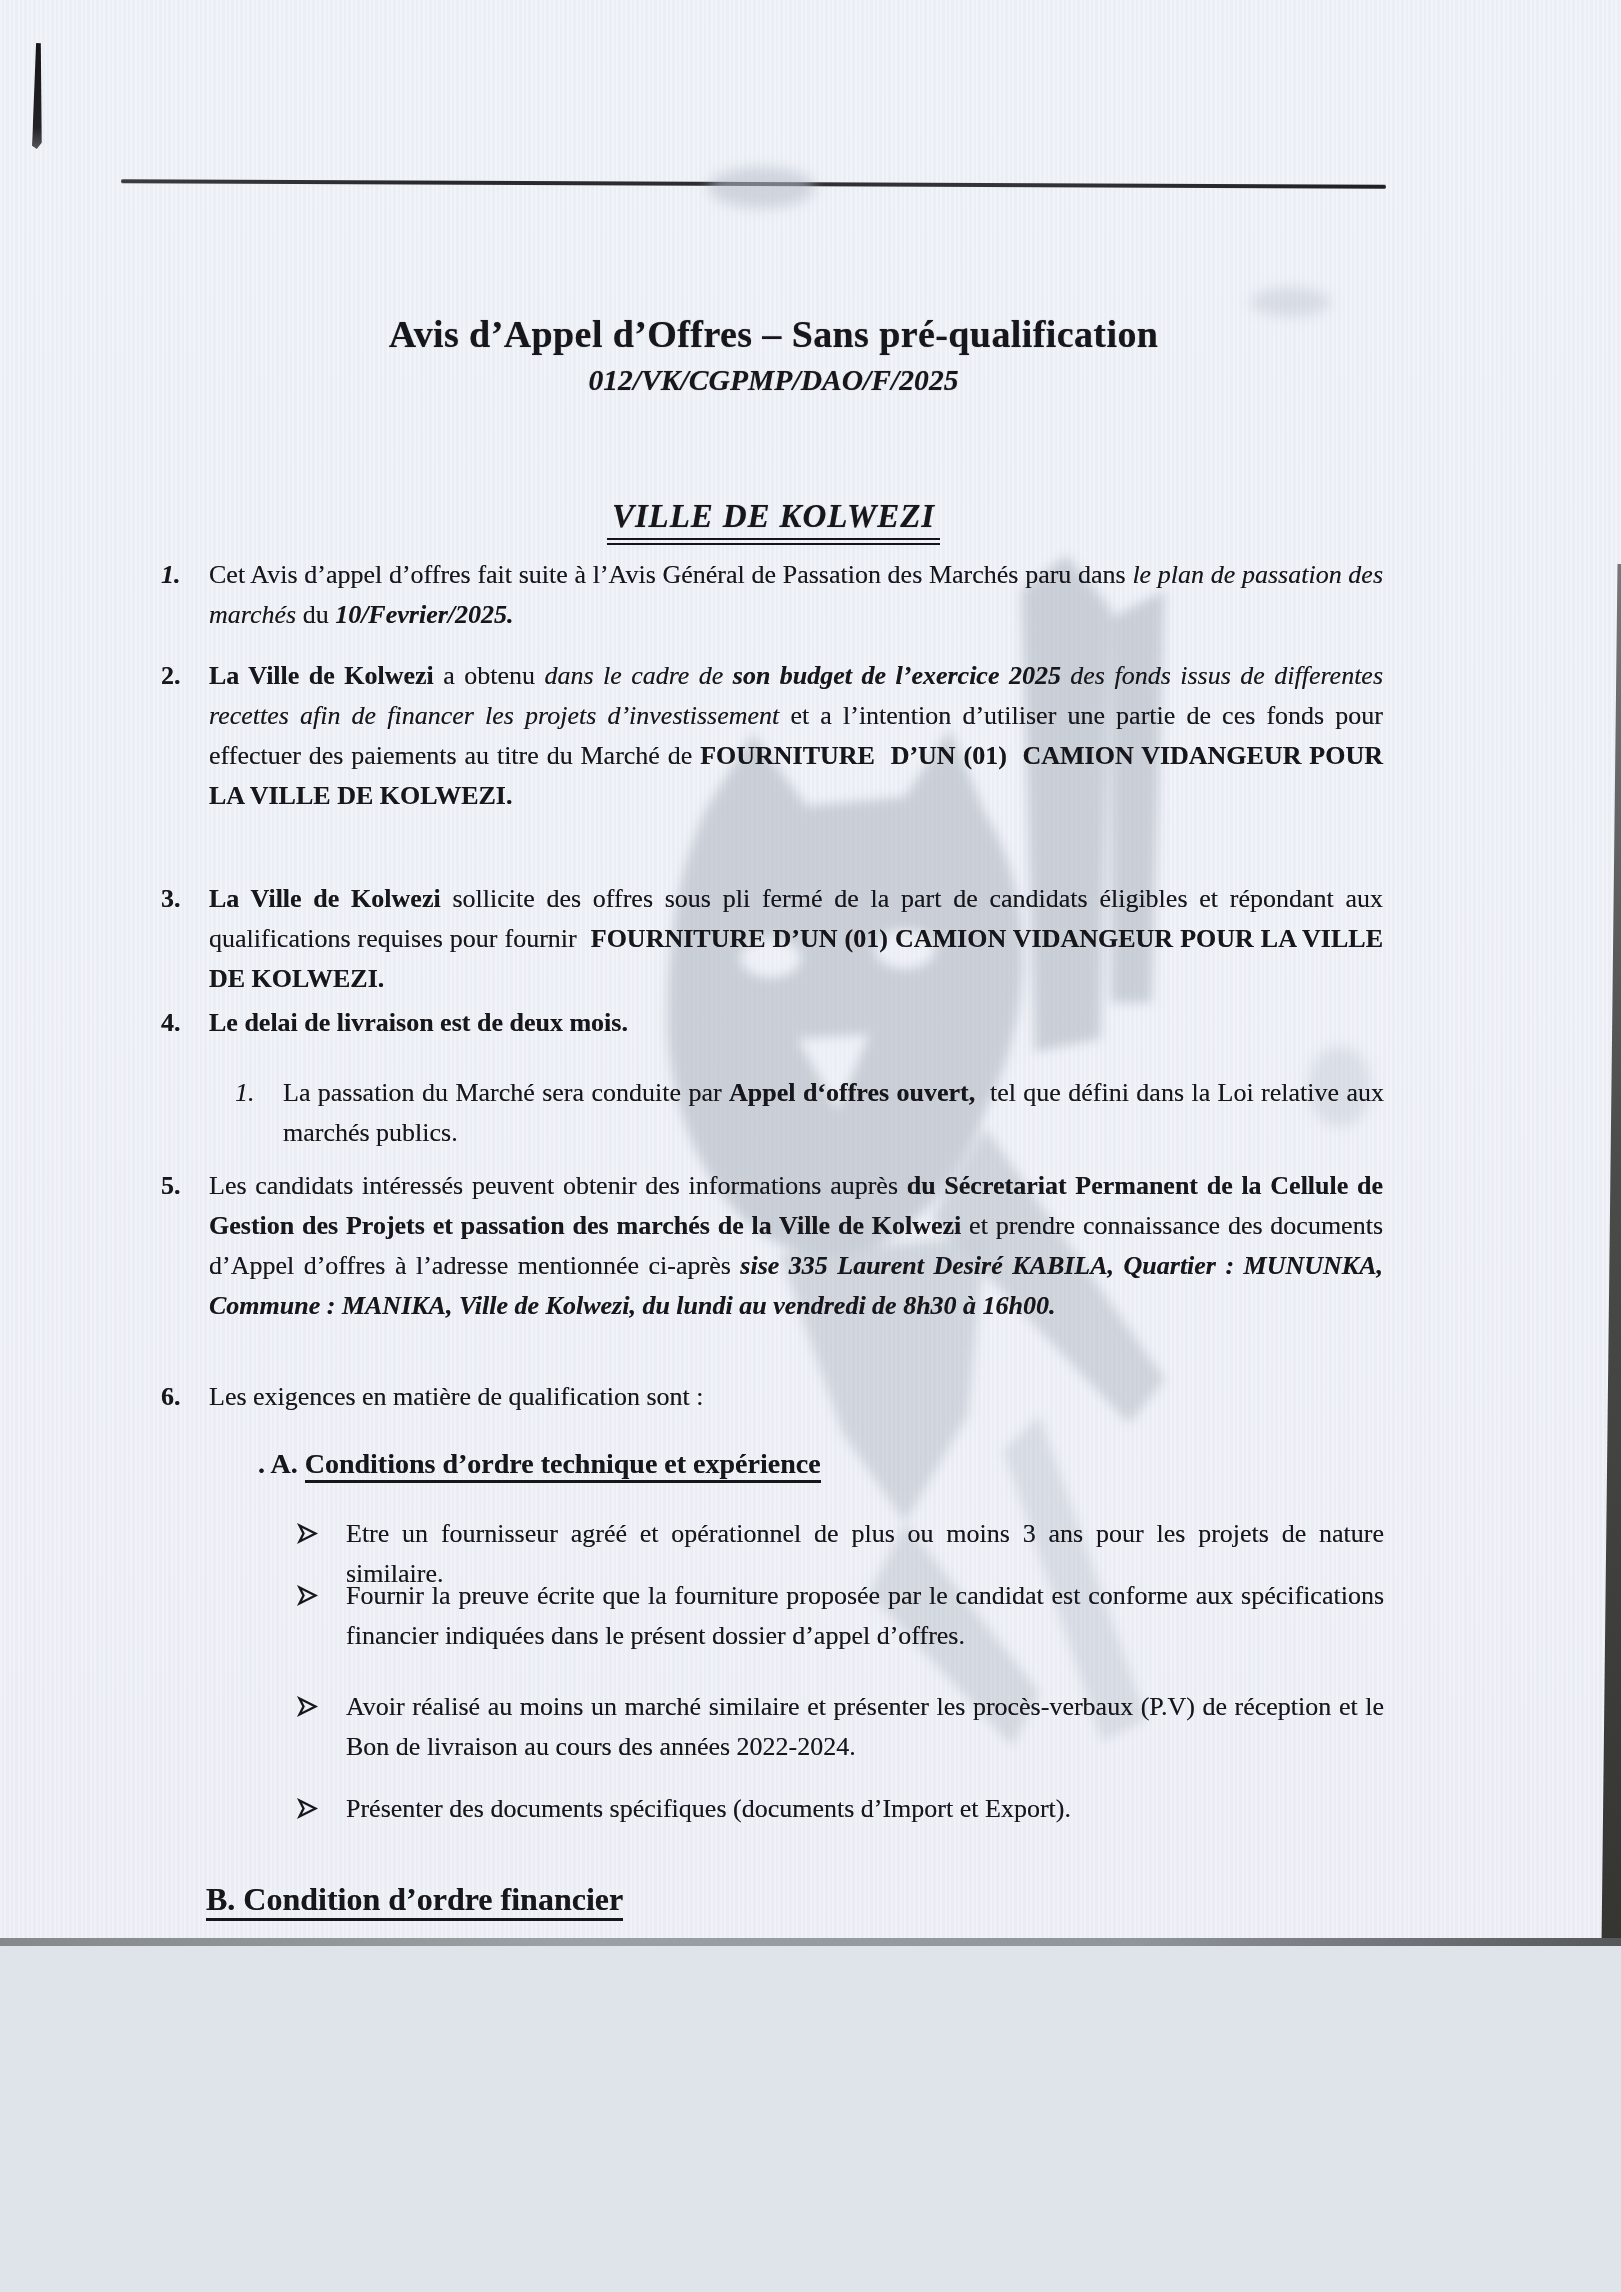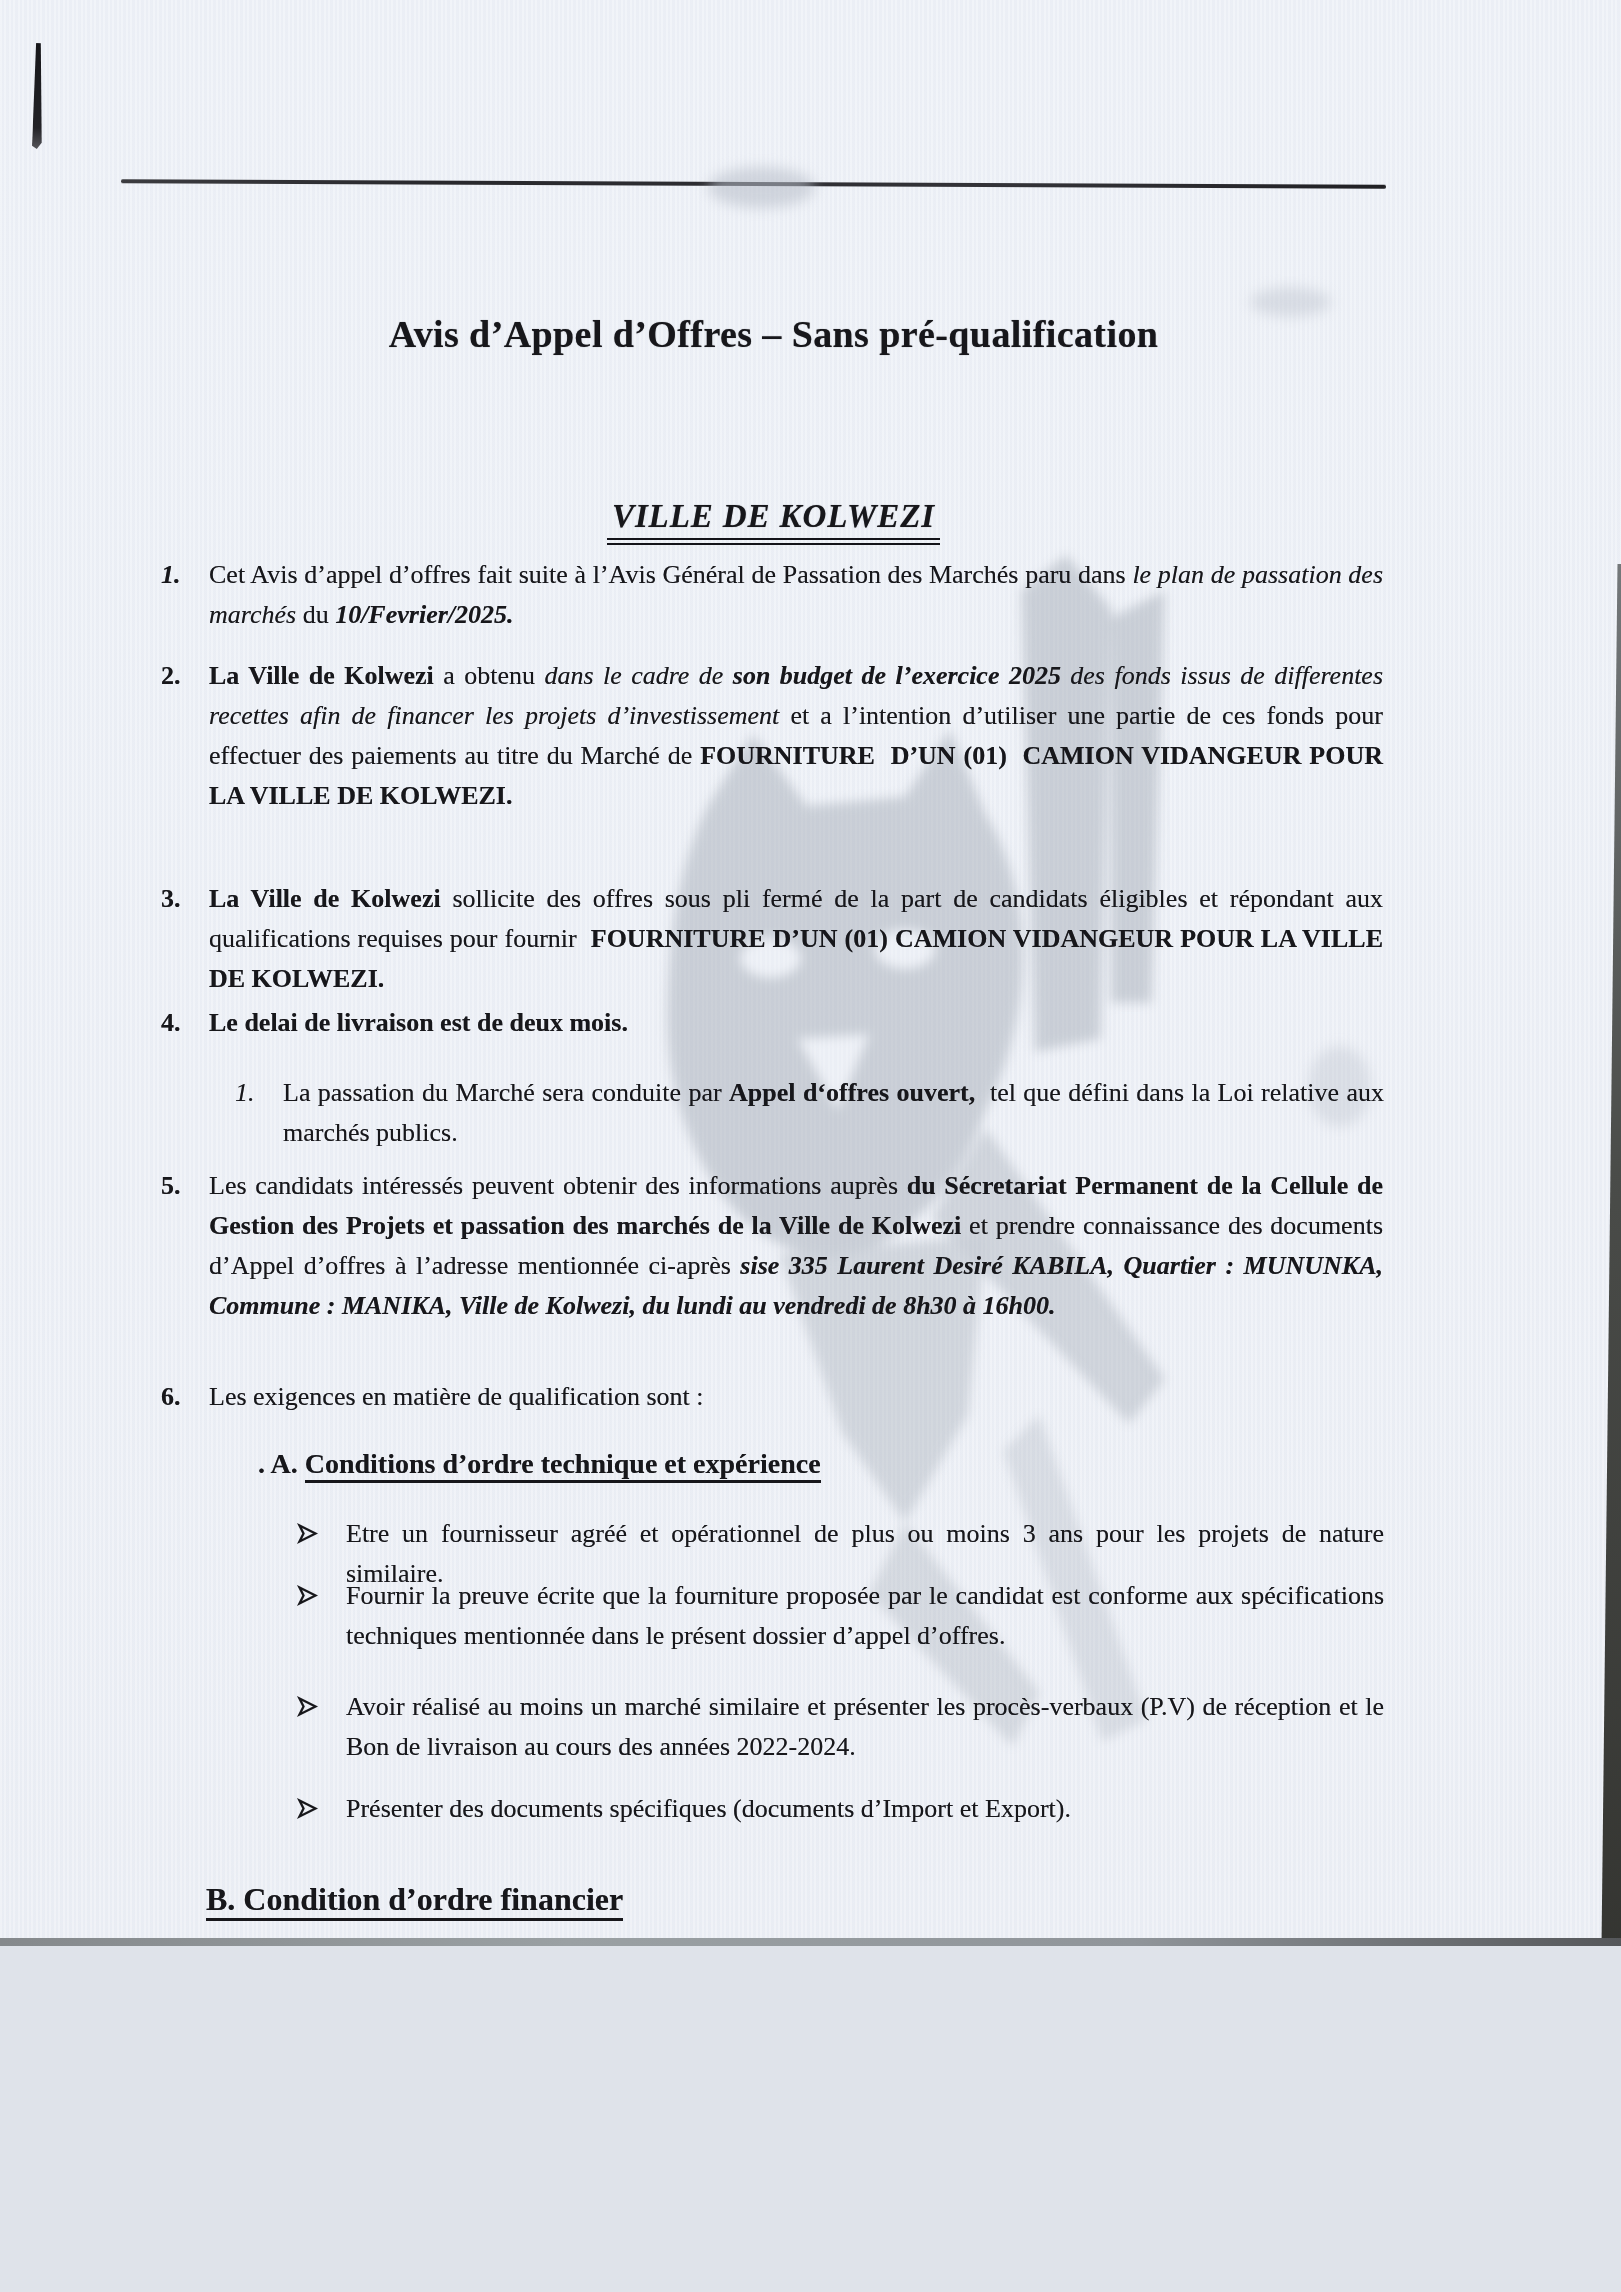--- a/index.html
+++ b/index.html
@@ -104,20 +104,21 @@
       <polygon points="560,660 760,940 720,990 500,760" opacity=".85"></polygon>
       <polygon points="470,1100 620,1290 590,1350 430,1180" opacity=".7"></polygon>
       <polygon points="620,980 740,1320 690,1345 580,1020" opacity=".6"></polygon>
       <ellipse cx="320" cy="470" rx="34" ry="22" fill="#eef1f7"></ellipse>
       <ellipse cx="470" cy="460" rx="34" ry="22" fill="#eef1f7"></ellipse>
       <path d="M350,560 L430,555 L395,640 Z" fill="#eef1f7"></path>
     </g>
   </svg>
 
   <h1 class="hdr title" style="position:absolute;margin:0;">Avis d’Appel d’Offres – Sans pré-qualification</h1>
+  <div class="hdr ref">012/VK/CGPMP/DAO/F/2025</div>
   <div class="hdr city">
     <span class="city-inner">VILLE DE KOLWEZI</span>
   </div>
 
   <main id="doc-body">
       <div class="block item" style="top: 555px; left: 161px; width: 1222px;">
         <span class="marker b i">1.</span>
         <div class="txt" style="margin-left: 48px;"><span class="">Cet Avis d’appel d’offres fait suite à l’Avis Général de Passation des Marchés paru dans </span><span class="i ">le plan de passation des marchés</span><span class=""> du </span><span class="b i ">10/Fevrier/2025.</span></div>
       </div>
       <div class="block item" style="top: 656px; left: 161px; width: 1222px;">
@@ -150,21 +151,21 @@
       <div class="block bullet" style="top: 1514px; left: 296px; width: 1088px;">
         <span class="marker"><svg class="arrow-svg" width="23" height="23" viewBox="0 0 26 26">
             <path d="M4 4 L22 13 L4 22 L8.5 13 Z" fill="none" stroke="#17171b" stroke-width="2.6" stroke-linejoin="miter"></path>
           </svg></span>
         <div class="txt" style="margin-left: 50px;"><span class="">Etre un fournisseur agréé et opérationnel de plus ou moins 3 ans pour les projets de nature similaire.</span></div>
       </div>
       <div class="block bullet" style="top: 1576px; left: 296px; width: 1088px;">
         <span class="marker"><svg class="arrow-svg" width="23" height="23" viewBox="0 0 26 26">
             <path d="M4 4 L22 13 L4 22 L8.5 13 Z" fill="none" stroke="#17171b" stroke-width="2.6" stroke-linejoin="miter"></path>
           </svg></span>
-        <div class="txt" style="margin-left: 50px;"><span class="">Fournir la preuve écrite que la fourniture proposée par le candidat est conforme aux spécifications techniques mentionnée dans le présent dossier d’appel d’offres.</span></div>
+        <div class="txt" style="margin-left: 50px;"><span class="">Fournir la preuve écrite que la fourniture proposée par le candidat est conforme aux spécifications financier indiquées dans le présent dossier d’appel d’offres.</span></div>
       </div>
       <div class="block bullet" style="top: 1687px; left: 296px; width: 1088px;">
         <span class="marker"><svg class="arrow-svg" width="23" height="23" viewBox="0 0 26 26">
             <path d="M4 4 L22 13 L4 22 L8.5 13 Z" fill="none" stroke="#17171b" stroke-width="2.6" stroke-linejoin="miter"></path>
           </svg></span>
         <div class="txt" style="margin-left: 50px;"><span class="">Avoir réalisé au moins un marché similaire et présenter les procès-verbaux (P.V) de réception et le Bon de livraison au cours des années 2022-2024.</span></div>
       </div>
       <div class="block bullet" style="top: 1789px; left: 296px; width: 1088px;">
         <span class="marker"><svg class="arrow-svg" width="23" height="23" viewBox="0 0 26 26">
             <path d="M4 4 L22 13 L4 22 L8.5 13 Z" fill="none" stroke="#17171b" stroke-width="2.6" stroke-linejoin="miter"></path>

